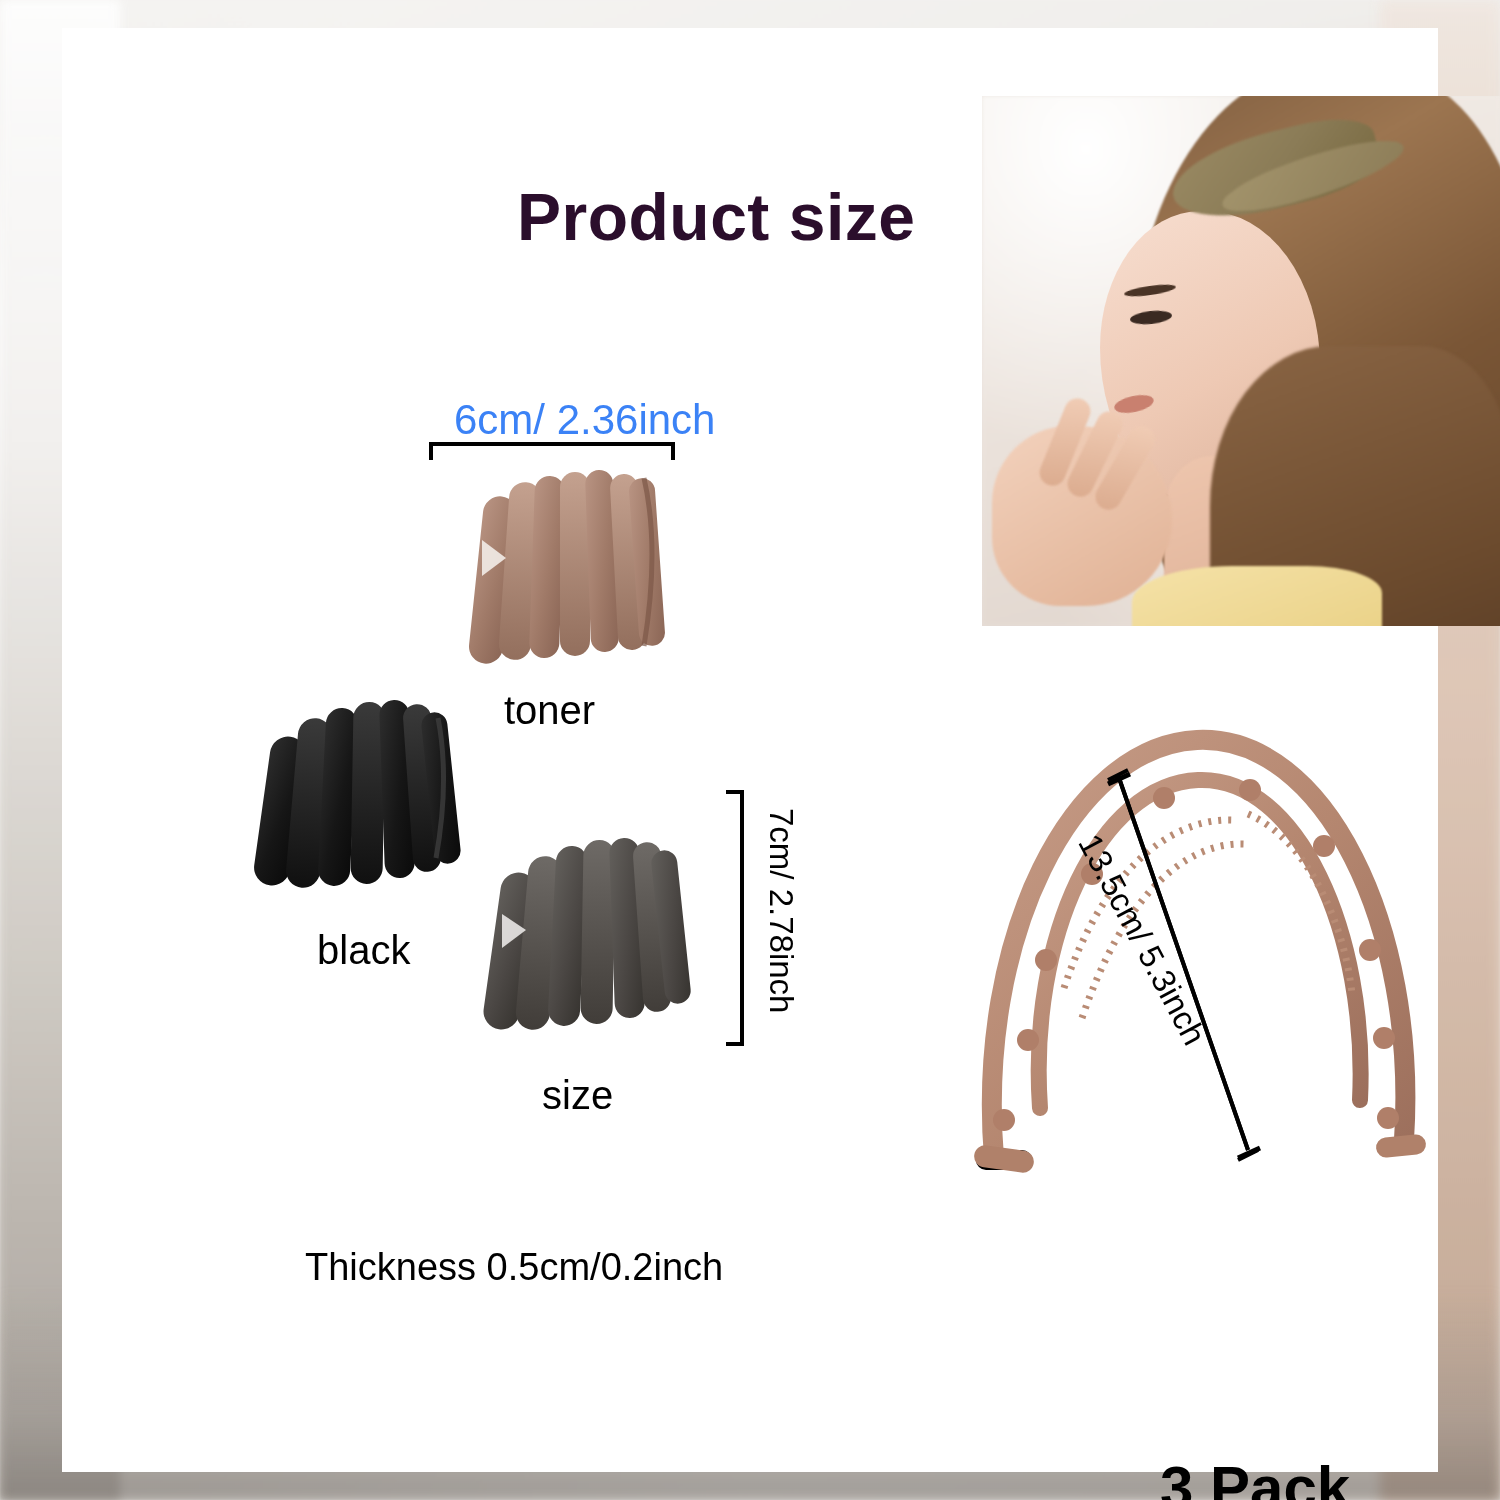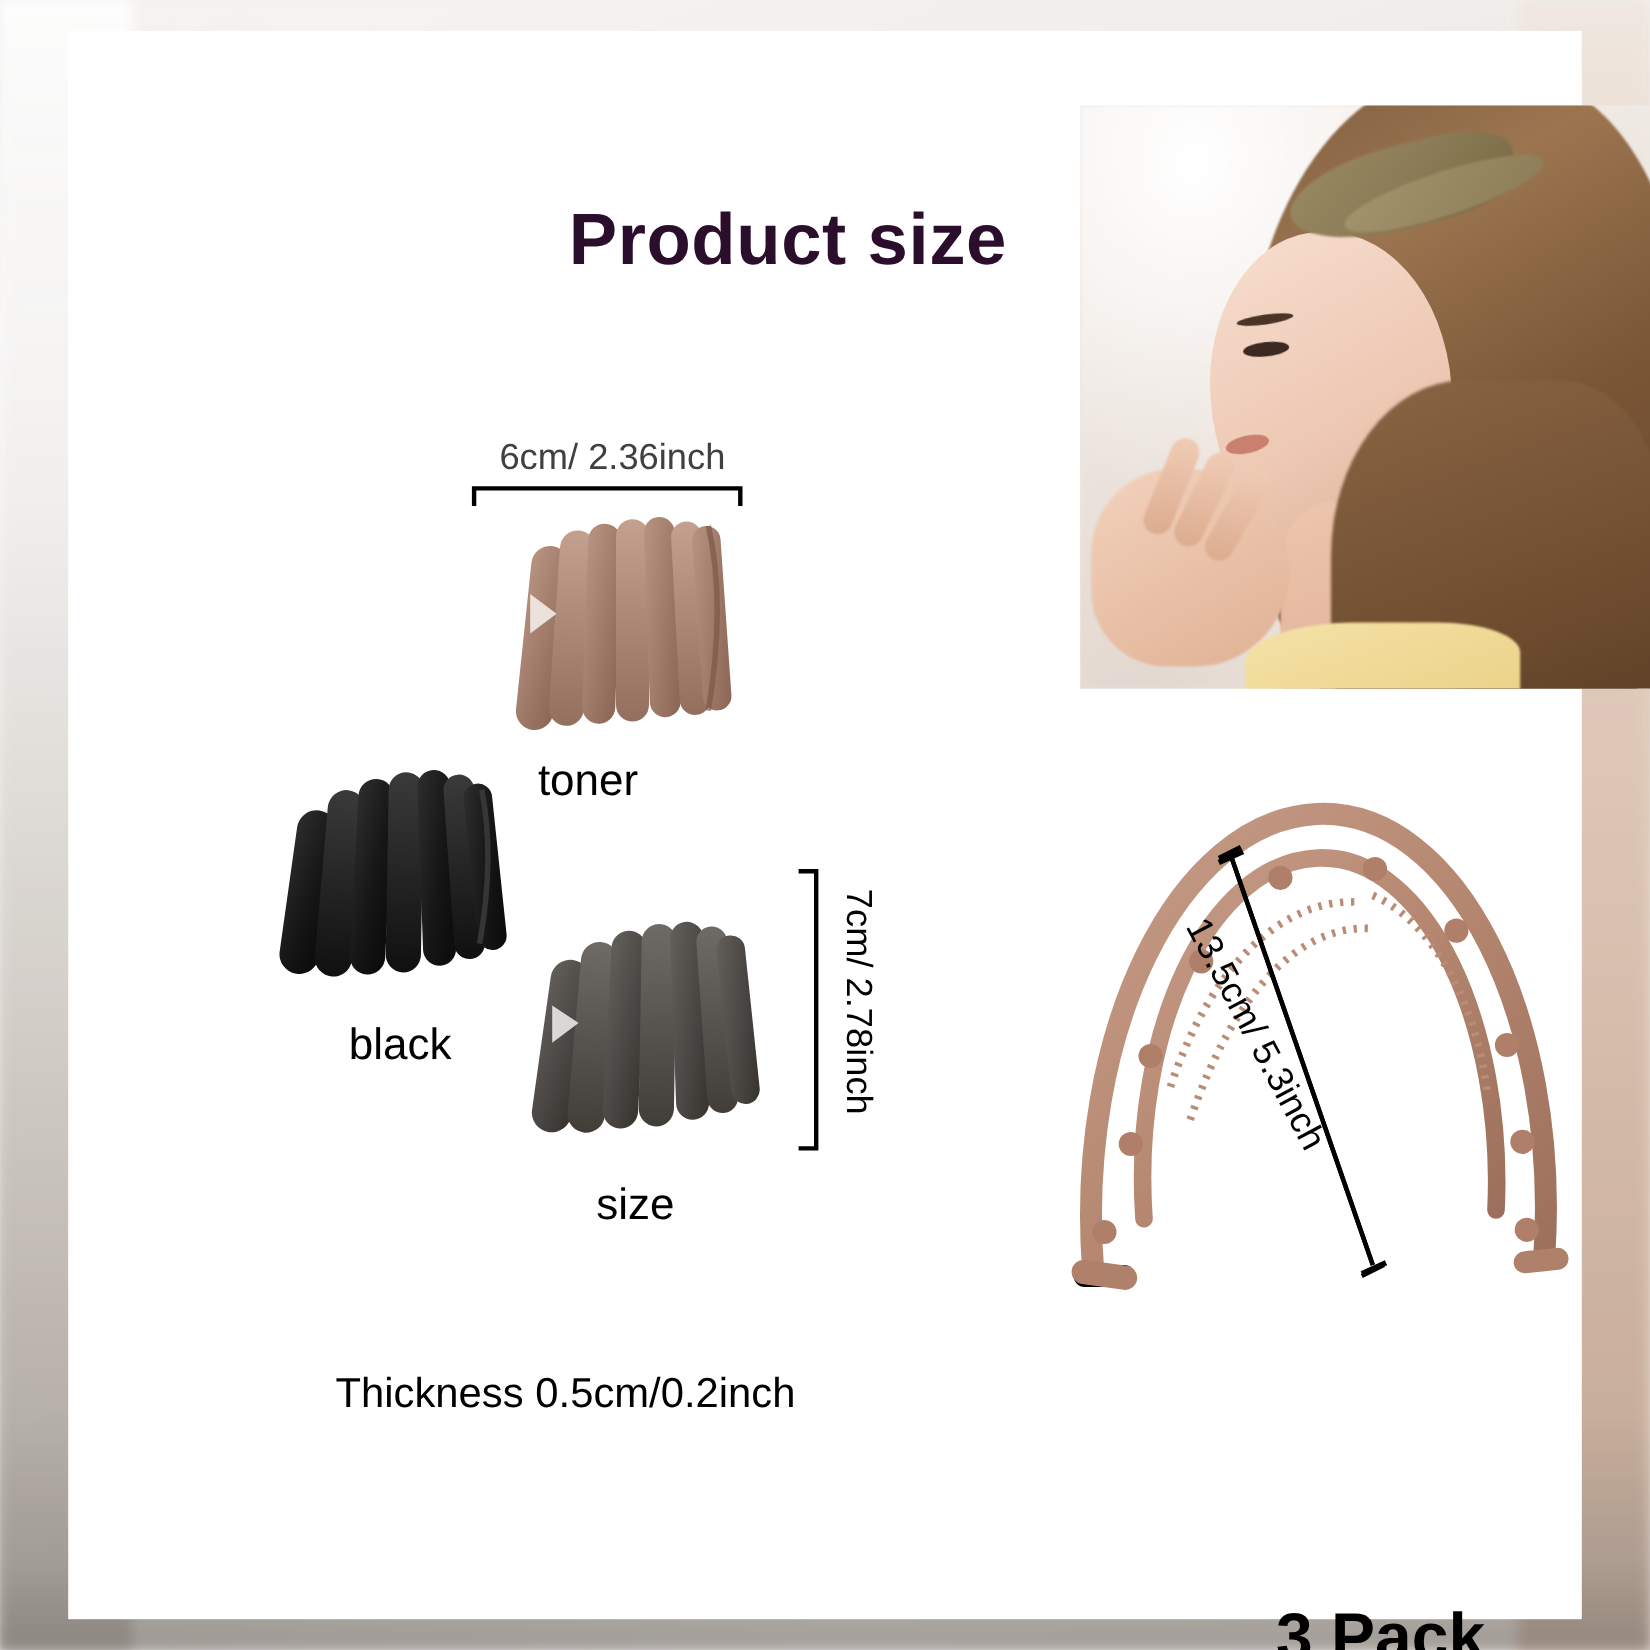--- a/index.html
+++ b/index.html
@@ -152,27 +152,27 @@
 
   
   .clip-toner{position:absolute;left:400px;top:420px;width:230px;height:230px;}
   .clip-black{position:absolute;left:190px;top:650px;width:230px;height:230px;}
   .clip-grey{position:absolute;left:420px;top:790px;width:230px;height:230px;}
 
   .lbl{
     position:absolute;font-size:40px;color:#000;font-weight:normal;
     white-space:nowrap;
   }
-  .lbl-toner{left:427px;top:660px;}
+  .lbl-toner{left:442px;top:660px;}
   .lbl-black{left:215px;top:900px;margin-left:40px;}
   .lbl-grey{left:480px;top:1045px;}
 
   .dim-top{
     position:absolute;left:392px;top:368px;
-    font-size:33px;color:#404040;white-space:nowrap;
+    font-size:42px;color:#3b82f6;white-space:nowrap;
   }
   .dim-right{
     position:absolute;left:700px;top:780px;
     font-size:33px;color:#000;white-space:nowrap;
     writing-mode:vertical-rl;
   }
   .thickness{
     position:absolute;left:243px;top:1218px;
     font-size:38px;color:#000;white-space:nowrap;
   }

